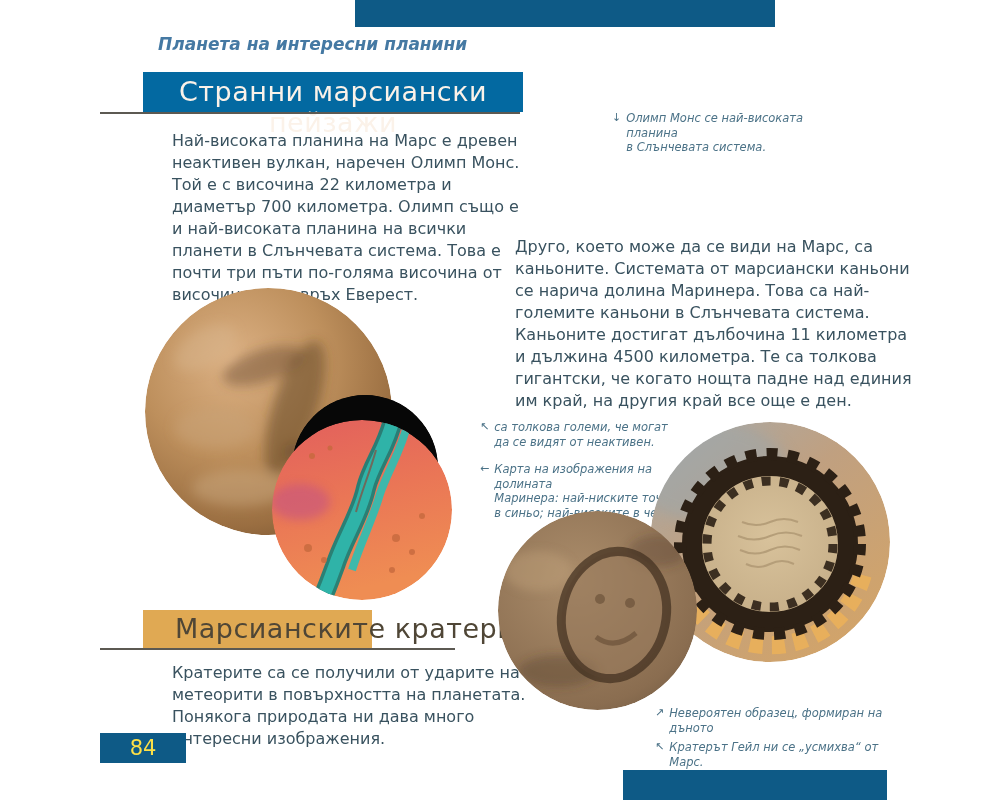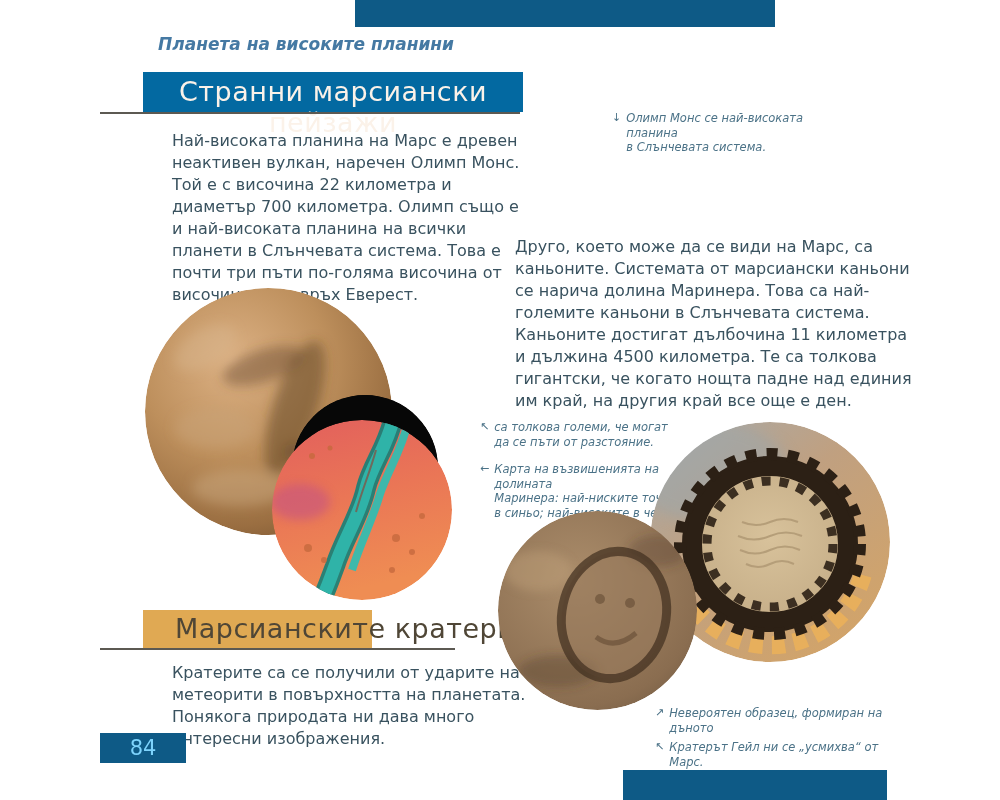--- a/index.html
+++ b/index.html
@@ -44,32 +44,32 @@
   #topo-map{left:272px;top:420px;width:180px;height:180px;z-index:3;}
   #victoria-crater{left:650px;top:422px;width:240px;height:240px;z-index:1;}
   #gale-crater{left:498px;top:511px;width:199px;height:199px;z-index:2;}
   .img-circle svg{display:block;width:100%;height:100%;}
 
   #olympus-diagram{position:absolute;left:487px;top:148px;width:344px;height:72px;}
   #olympus-diagram svg{display:block;width:100%;height:100%;}
   .diagram-label{font-style:italic;}
 
   #page-number{position:absolute;left:100px;top:733px;width:86px;height:30px;
-     background:#0e5a86;color:#7dd3fc;font-size:21px;display:flex;
+     background:#0e5a86;color:#fde047;font-size:21px;display:flex;
      align-items:center;justify-content:center;}
 </style>
 </head>
 <body>
 
 <div id="page">
 
   <div id="top-bar" class="bluebar"></div>
   <div id="bottom-bar" class="bluebar"></div>
 
-  <div id="running-head">Планета на високите планини</div>
+  <div id="running-head">Планета на интересни планини</div>
 
   <div id="banner1" class="banner">
     <div class="banner-text">Странни марсиански пейзажи</div>
   </div>
   <div id="rule1" class="rule"></div>
 
   <div id="para1" class="body-text">Най-високата планина на Марс е древен неактивен вулкан, наречен Олимп Монс. Той е с височина 22 километра и диаметър 700 километра. Олимп също е и най-високата планина на всички планети в Слънчевата система. Това е почти три пъти по-голяма височина от височината на връх Еверест.</div>
 
   <div id="cap-olympus" class="caption">
     <span class="arrow">↓</span>
@@ -79,28 +79,28 @@
     </div>
   </div>
 
 
   <div id="para2" class="body-text">Друго, което може да се види на Марс, са каньоните. Системата от марсиански каньони се нарича долина Маринера. Това са най-големите каньони в Слънчевата система. Каньоните достигат дълбочина 11 километра и дължина 4500 километра. Те са толкова гигантски, че когато нощта падне над единия им край, на другия край все още е ден.</div>
 
   <div id="cap-canyon" class="caption">
     <span class="arrow">↖</span>
     <div>
       <div>са толкова големи, че могат</div>
-      <div>да се пъти от разстояние.</div>
+      <div>да се видят от неактивен.</div>
     </div>
   </div>
 
   <div id="cap-map" class="caption">
     <span class="arrow">←</span>
     <div>
-      <div>Карта на възвишенията на долината</div>
+      <div>Карта на изображения на долината</div>
       <div>Маринера: най-ниските точки са</div>
       <div>в синьо; най-високите в червено.</div>
     </div>
   </div>
 
   <div id="mars-globe" class="img-circle">
     <svg viewBox="0 0 247 247">
       <defs>
         <radialGradient id="marsGrad" cx="0.36" cy="0.3" r="0.85">
           <stop offset="0" stop-color="#dcb184"></stop>

